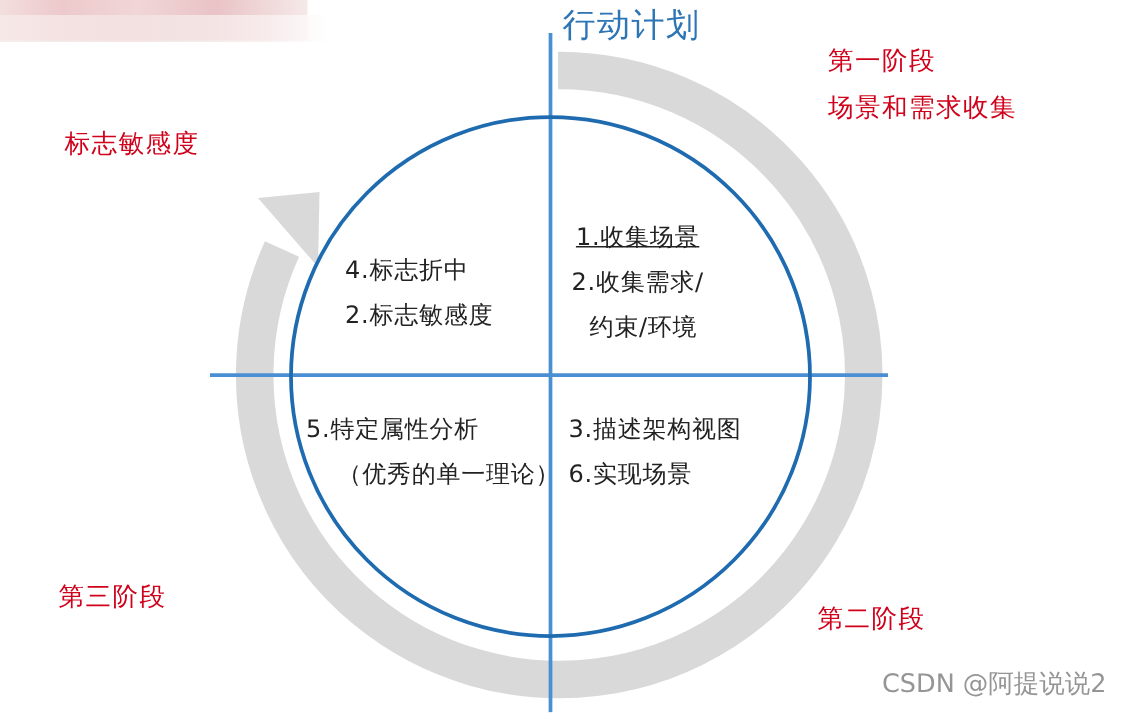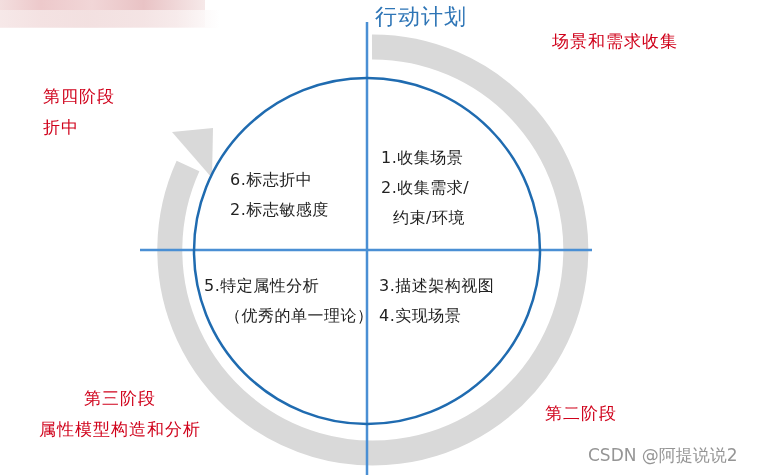--- a/index.html
+++ b/index.html
@@ -28,51 +28,50 @@
 
   <line x1="367" y1="22" x2="367" y2="475" stroke="#4a8fd4" stroke-width="2.5"></line>
   <line x1="140" y1="250" x2="592" y2="250" stroke="#4a8fd4" stroke-width="2.5"></line>
 
   <circle cx="367" cy="251" r="173" fill="none" stroke="#1f6bb0" stroke-width="2.5"></circle>
 </svg>
 
 <div class="title">行动计划</div>
 
 <div class="stage" style="left:552px;top:26px;">
+  <div>第一阶段</div>
   <div>场景和需求收集</div>
 </div>
 
 <div class="stage" style="left:545px;top:398px;">
   <div>第二阶段</div>
 </div>
 
-<div class="stage" style="left:39px;top:383px;text-align:center;">
+<div class="stage" style="left:39px;top:383px;">
   <div>第三阶段</div>
-  <div>属性模型构造和分析</div>
 </div>
 
 <div class="stage" style="left:43px;top:81px;">
-  <div>第四阶段</div>
-  <div>折中</div>
+  <div>标志敏感度</div>
 </div>
 
 <div class="q" style="left:230px;top:165px;">
-  <div>6.标志折中</div>
+  <div>4.标志折中</div>
   <div>2.标志敏感度</div>
 </div>
 
 <div class="q" style="left:381px;top:143px;text-align:center;">
-  <div style="text-align:left;">1.收集场景</div>
+  <div style="text-align:center;text-decoration:underline;">1.收集场景</div>
   <div style="text-align:center;">2.收集需求/</div>
   <div style="padding-left:12px;text-align:left;">约束/环境</div>
 </div>
 
 <div class="q" style="left:204px;top:271px;">
   <div>5.特定属性分析</div>
   <div style="margin-left:21px;">（优秀的单一理论）</div>
 </div>
 
 <div class="q" style="left:379px;top:271px;">
   <div>3.描述架构视图</div>
-  <div>4.实现场景</div>
+  <div>6.实现场景</div>
 </div>
 
 <div class="watermark">CSDN @阿提说说2</div>
 
 </body></html>

